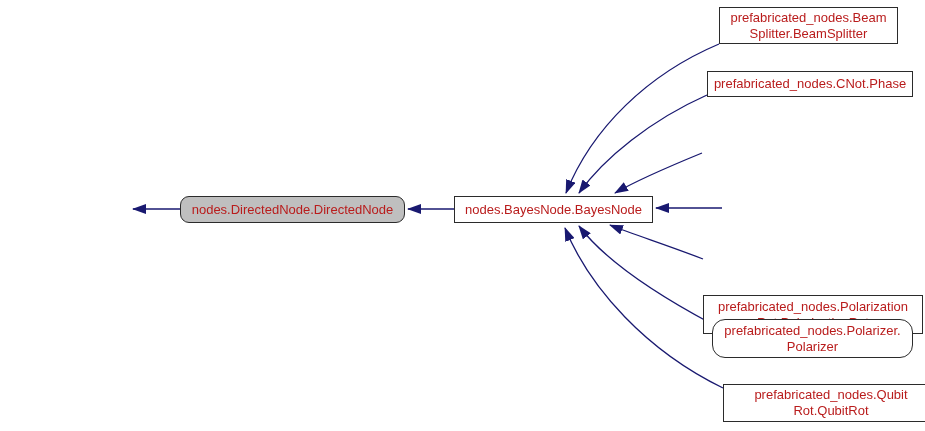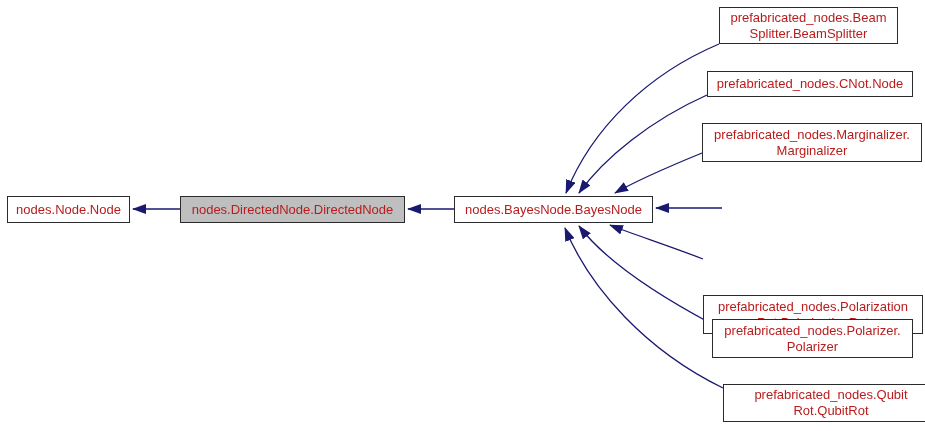--- a/index.html
+++ b/index.html
@@ -20,28 +20,28 @@
     display:flex;align-items:center;justify-content:center;
     text-align:center;
     font-size:13px;line-height:16px;
     white-space:pre-line;
     cursor:pointer;
     z-index:2;
   }
   .cnode.hl{background:#bfbfbf;cursor:default;}
   
   #n0{left:7px;  top:196px;width:123px;height:27px;}
-  #n1{left:180px;top:196px;width:225px;height:27px;}
+  #n1{left:180px;top:196px;width:225px;height:27px;border-radius:9px;}
   #n2{left:454px;top:196px;width:199px;height:27px;}
   #n3{left:719px;top:7px;  width:179px;height:37px;}
   #n4{left:707px;top:71px; width:206px;height:26px;}
   #n5{left:702px;top:123px;width:220px;height:39px;}
   #n6{left:722px;top:189px;width:181px;height:39px;}
   #n7{left:703px;top:254px;width:220px;height:39px;margin-top:41px;}
-  #n8{left:712px;top:319px;width:201px;height:39px;}
+  #n8{left:712px;top:319px;width:201px;height:39px;border-radius:13px;}
   #n9{left:723px;top:384px;width:216px;height:38px;}
   .edge{stroke:#191970;stroke-width:1.3;fill:none;}
 </style>
 </head>
 <body>
 
 <div class="canvas">
 
   <svg class="edges" viewBox="0 0 925 431" xmlns="http://www.w3.org/2000/svg">
     <defs>
@@ -53,33 +53,30 @@
     <path class="edge" d="M 454,209 H 408" marker-end="url(#arrowhead)"></path>
     <path class="edge" d="M 719,44 C 648,74 592,128 566,193" marker-end="url(#arrowhead)"></path>
     <path class="edge" d="M 707,95 C 651,120 604,158 579,193" marker-end="url(#arrowhead)"></path>
     <path class="edge" d="M 702,153 C 663,169 634,182 615,193" marker-end="url(#arrowhead)"></path>
     <path class="edge" d="M 722,208 H 656" marker-end="url(#arrowhead)"></path>
     <path class="edge" d="M 703,259 C 667,245 635,235 610,225" marker-end="url(#arrowhead)"></path>
     <path class="edge" d="M 712,324 C 652,292 604,259 579,226" marker-end="url(#arrowhead)"></path>
     <path class="edge" d="M 723,388 C 647,351 590,289 565,228" marker-end="url(#arrowhead)"></path>
   </svg>
 
-  <div id="n0" class="cnode">nodes.Node.Node</div>
 
   <div id="n1" class="cnode hl">nodes.DirectedNode.DirectedNode</div>
 
   <div id="n2" class="cnode">nodes.BayesNode.BayesNode</div>
 
   <div id="n3" class="cnode">prefabricated_nodes.Beam
 Splitter.BeamSplitter</div>
 
-  <div id="n4" class="cnode">prefabricated_nodes.CNot.Node</div>
+  <div id="n4" class="cnode">prefabricated_nodes.CNot.Phase</div>
 
-  <div id="n5" class="cnode">prefabricated_nodes.Marginalizer.
-Marginalizer</div>
 
 
   <div id="n7" class="cnode">prefabricated_nodes.Polarization
 Rot.PolarizationRot</div>
 
   <div id="n8" class="cnode">prefabricated_nodes.Polarizer.
 Polarizer</div>
 
   <div id="n9" class="cnode">prefabricated_nodes.Qubit
 Rot.QubitRot</div>

